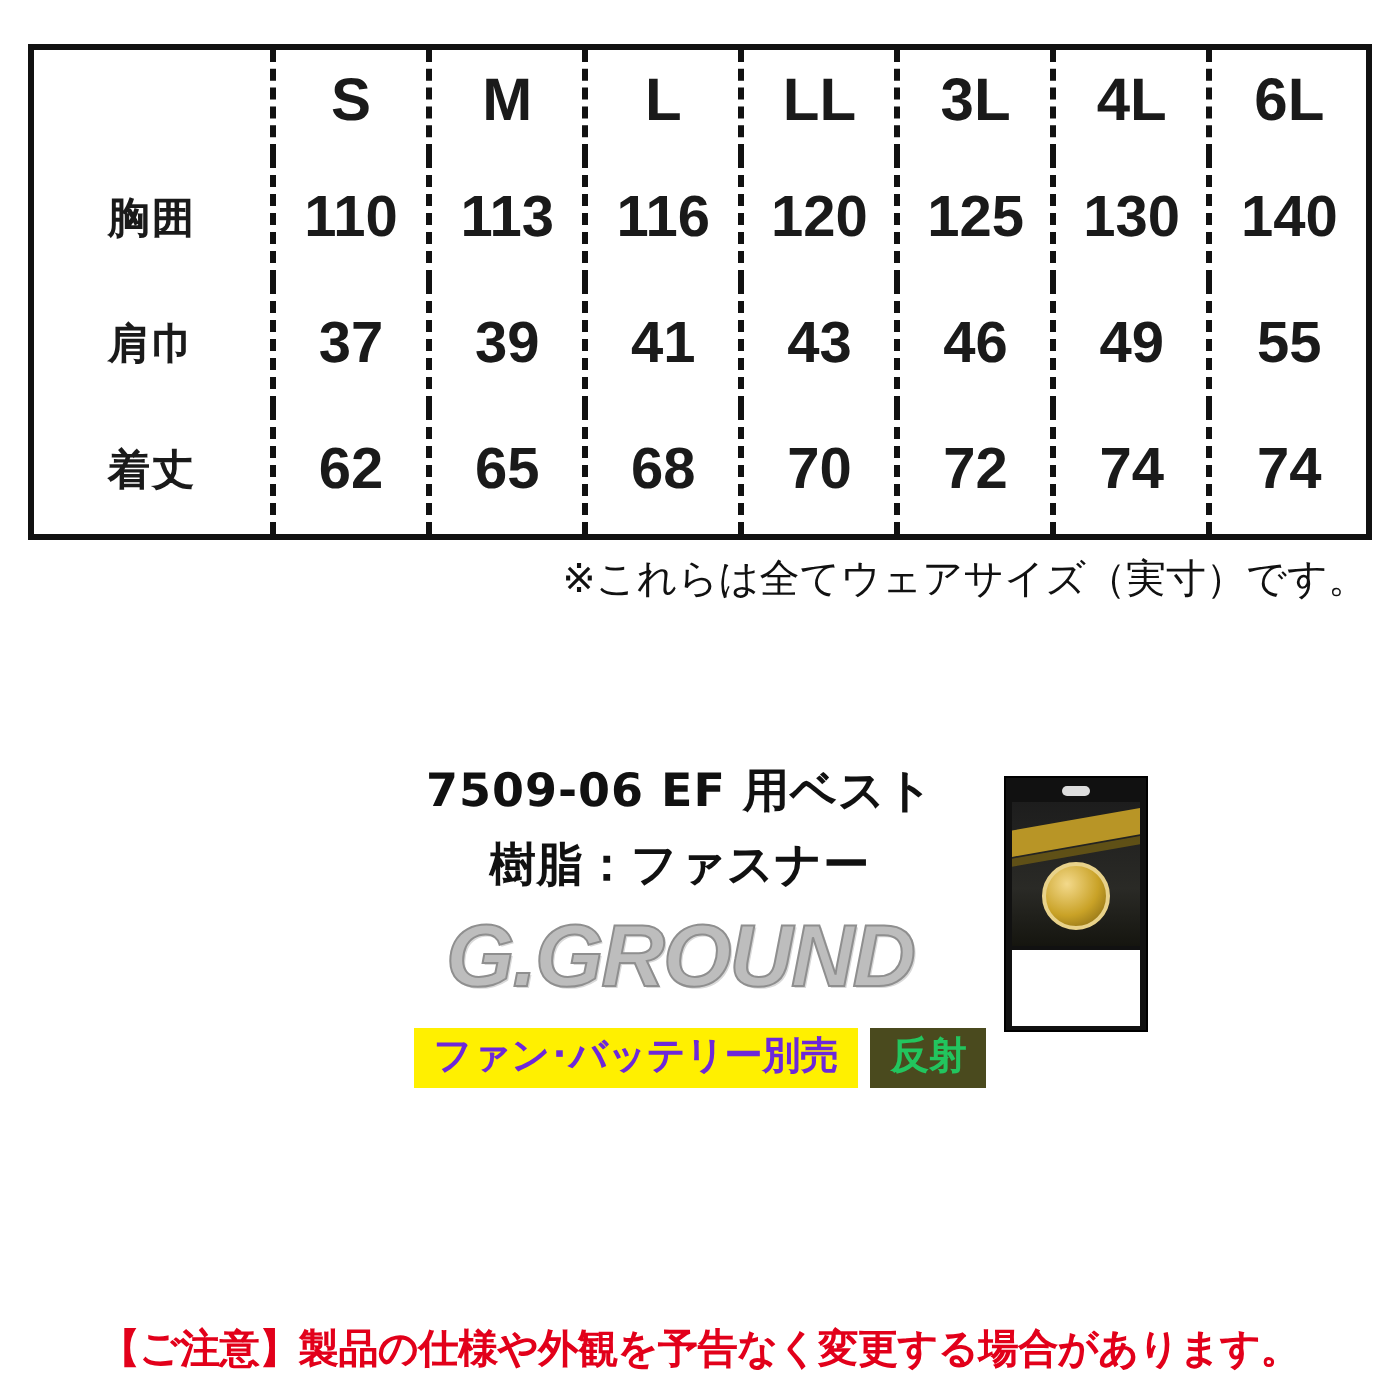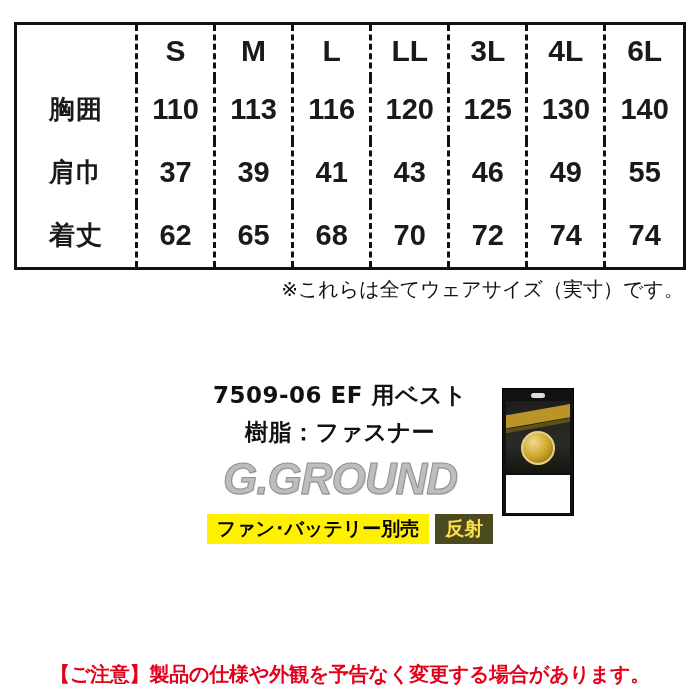--- a/index.html
+++ b/index.html
@@ -35,21 +35,21 @@
   }
   table.size-table th,
   table.size-table td {
     text-align: center;
     vertical-align: middle;
     font-weight: bold;
     padding: 0;
   }
   table.size-table th.rowhead {
     width: 118px;
-    font-size: 26px;
+    font-size: 21px;
     letter-spacing: 1px;
     font-family: "DejaVu Sans", "Liberation Sans", sans-serif;
   }
   table.size-table th.colhead {
     font-size: 30px;
     font-family: "Liberation Sans", "DejaVu Sans", sans-serif;
   }
   table.size-table td.val {
     font-size: 29px;
     font-family: "Liberation Sans", "DejaVu Sans", sans-serif;
@@ -294,18 +294,18 @@
     <div class="diag2"></div>
     <div class="tag-badge"></div>
   </div>
   <div class="tag-white"></div>
 </div>
 
 <div class="badges">
   <div class="badge-row">
   </div>
   <div class="badge-row">
-    <div class="badge" style="background:#fff000;color:#000000;">ファン･バッテリー別売</div>
-    <div class="badge" style="background:#4a4a1e;color:#fde047;">反射</div>
+    <div class="badge" style="background:#fff000;color:#6d28d9;">ファン･バッテリー別売</div>
+    <div class="badge" style="background:#4a4a1e;color:#22c55e;">反射</div>
   </div>
 </div>
 
 <div class="caution">【ご注意】製品の仕様や外観を予告なく変更する場合があります。</div>
 
 </body></html>

